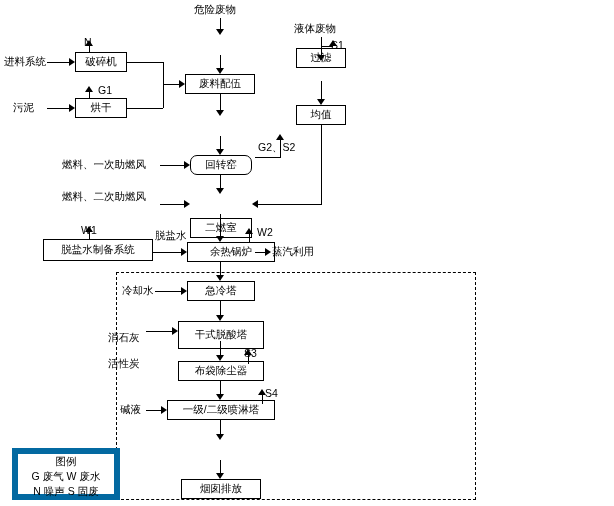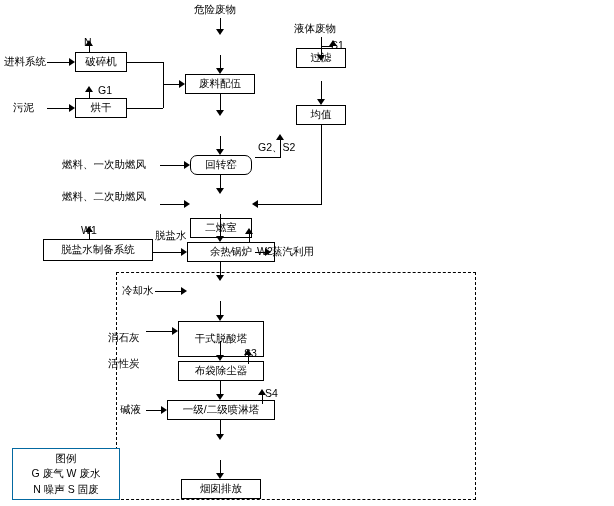--- a/index.html
+++ b/index.html
@@ -73,48 +73,48 @@
     border-bottom: 4px solid transparent;
     border-right: 6px solid #000000;
   }
   .dashed {
     position: absolute;
     border: 1px dashed #000000;
     box-sizing: border-box;
   }
   .legend {
     position: absolute;
-    border: 1px solid #0369a1;
+    border: 6px solid #0369a1;
     box-sizing: border-box;
     background: #ffffff;
     font-size: 10.5px;
     color: #000000;
     display: flex;
     flex-direction: column;
     align-items: center;
-    justify-content: center;
     line-height: 1.45;
   }
   .legend div { white-space: nowrap; }
 </style>
 </head>
 <body>
 
 <div id="canvas">
 
   <div class="dashed" style="left:116px; top:272px; width:360px; height:228px;"></div>
 
   <div class="lbl" style="left:194px; top:3px;">危险废物</div>
   <div class="lbl" style="left:294px; top:22px;">液体废物</div>
 
   <div class="box" style="left:185px; top:74px; width:70px; height:20px;">废料配伍</div>
   <div class="box" style="left:190px; top:155px; width:62px; height:20px;border-radius:7px;">回转窑</div>
   <div class="box" style="left:190px; top:210px; width:62px; height:20px;margin-top:8px;">二燃室</div>
   <div class="box" style="left:187px; top:242px; width:88px; height:20px;">余热锅炉</div>
-  <div class="box" style="left:178px; top:321px; width:86px; height:36px;">干式脱酸塔</div>
+  <div class="box" style="left:187px; top:281px; width:68px; height:20px;">急冷塔</div>
+  <div class="box" style="left:178px; top:321px; width:86px; height:28px;">干式脱酸塔</div>
   <div class="box" style="left:178px; top:361px; width:86px; height:20px;">布袋除尘器</div>
   <div class="box" style="left:167px; top:400px; width:108px; height:20px;">一级/二级喷淋塔</div>
   <div class="box" style="left:181px; top:479px; width:80px; height:20px;">烟囱排放</div>
 
   <div class="box" style="left:296px; top:48px; width:50px; height:20px;">过滤</div>
   <div class="box" style="left:296px; top:105px; width:50px; height:20px;">均值</div>
 
   <div class="box" style="left:75px; top:52px; width:52px; height:20px;">破碎机</div>
   <div class="box" style="left:75px; top:98px; width:52px; height:20px;">烘干</div>
   <div class="box" style="left:43px; top:239px; width:110px; height:22px;">脱盐水制备系统</div>
@@ -127,21 +127,21 @@
   <div class="lbl" style="left:108px; top:318px;margin-top:39px;">活性炭</div>
   <div class="lbl" style="left:108px; top:331px;">消石灰</div>
   <div class="lbl" style="left:120px; top:403px;">碱液</div>
   <div class="lbl" style="left:272px; top:245px;">蒸汽利用</div>
 
   <div class="lbl" style="left:84px; top:36px;">N</div>
   <div class="lbl" style="left:98px; top:84px;">G1</div>
   <div class="lbl" style="left:331px; top:39px;">S1</div>
   <div class="lbl" style="left:258px; top:141px;">G2、S2</div>
   <div class="lbl" style="left:81px; top:224px;">W1</div>
-  <div class="lbl" style="left:257px; top:226px;margin-top:19px;">W2</div>
+  <div class="lbl" style="left:257px; top:226px;">W2</div>
   <div class="lbl" style="left:155px; top:229px;">脱盐水</div>
   <div class="lbl" style="left:244px; top:347px;">S3</div>
   <div class="lbl" style="left:265px; top:387px;">S4</div>
 
   <div class="line-v" style="left:220px; top:18px; height:11px;"></div>
   <div class="arrow down" style="left:216px; top:29px;"></div>
 
   <div class="line-v" style="left:220px; top:55px; height:13px;"></div>
   <div class="arrow down" style="left:216px; top:68px;"></div>
 

